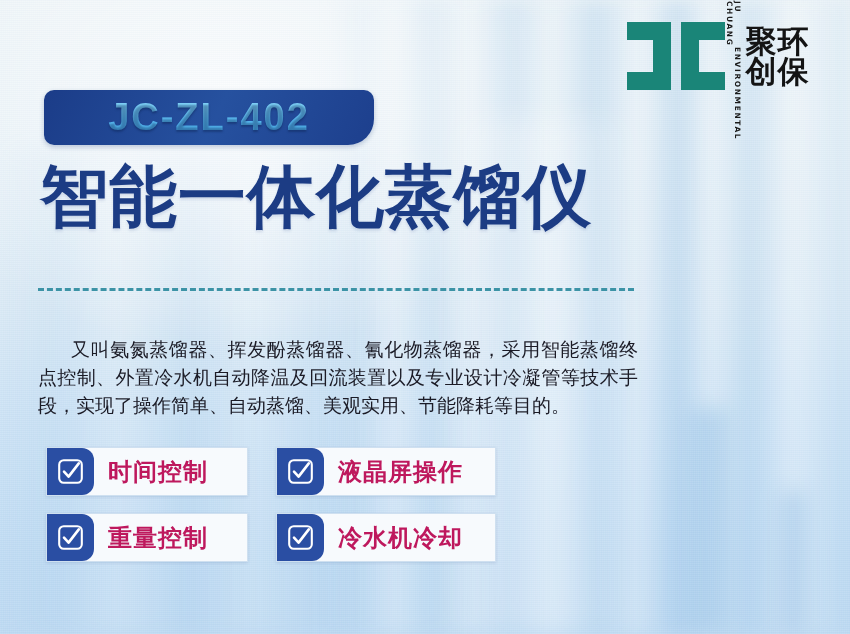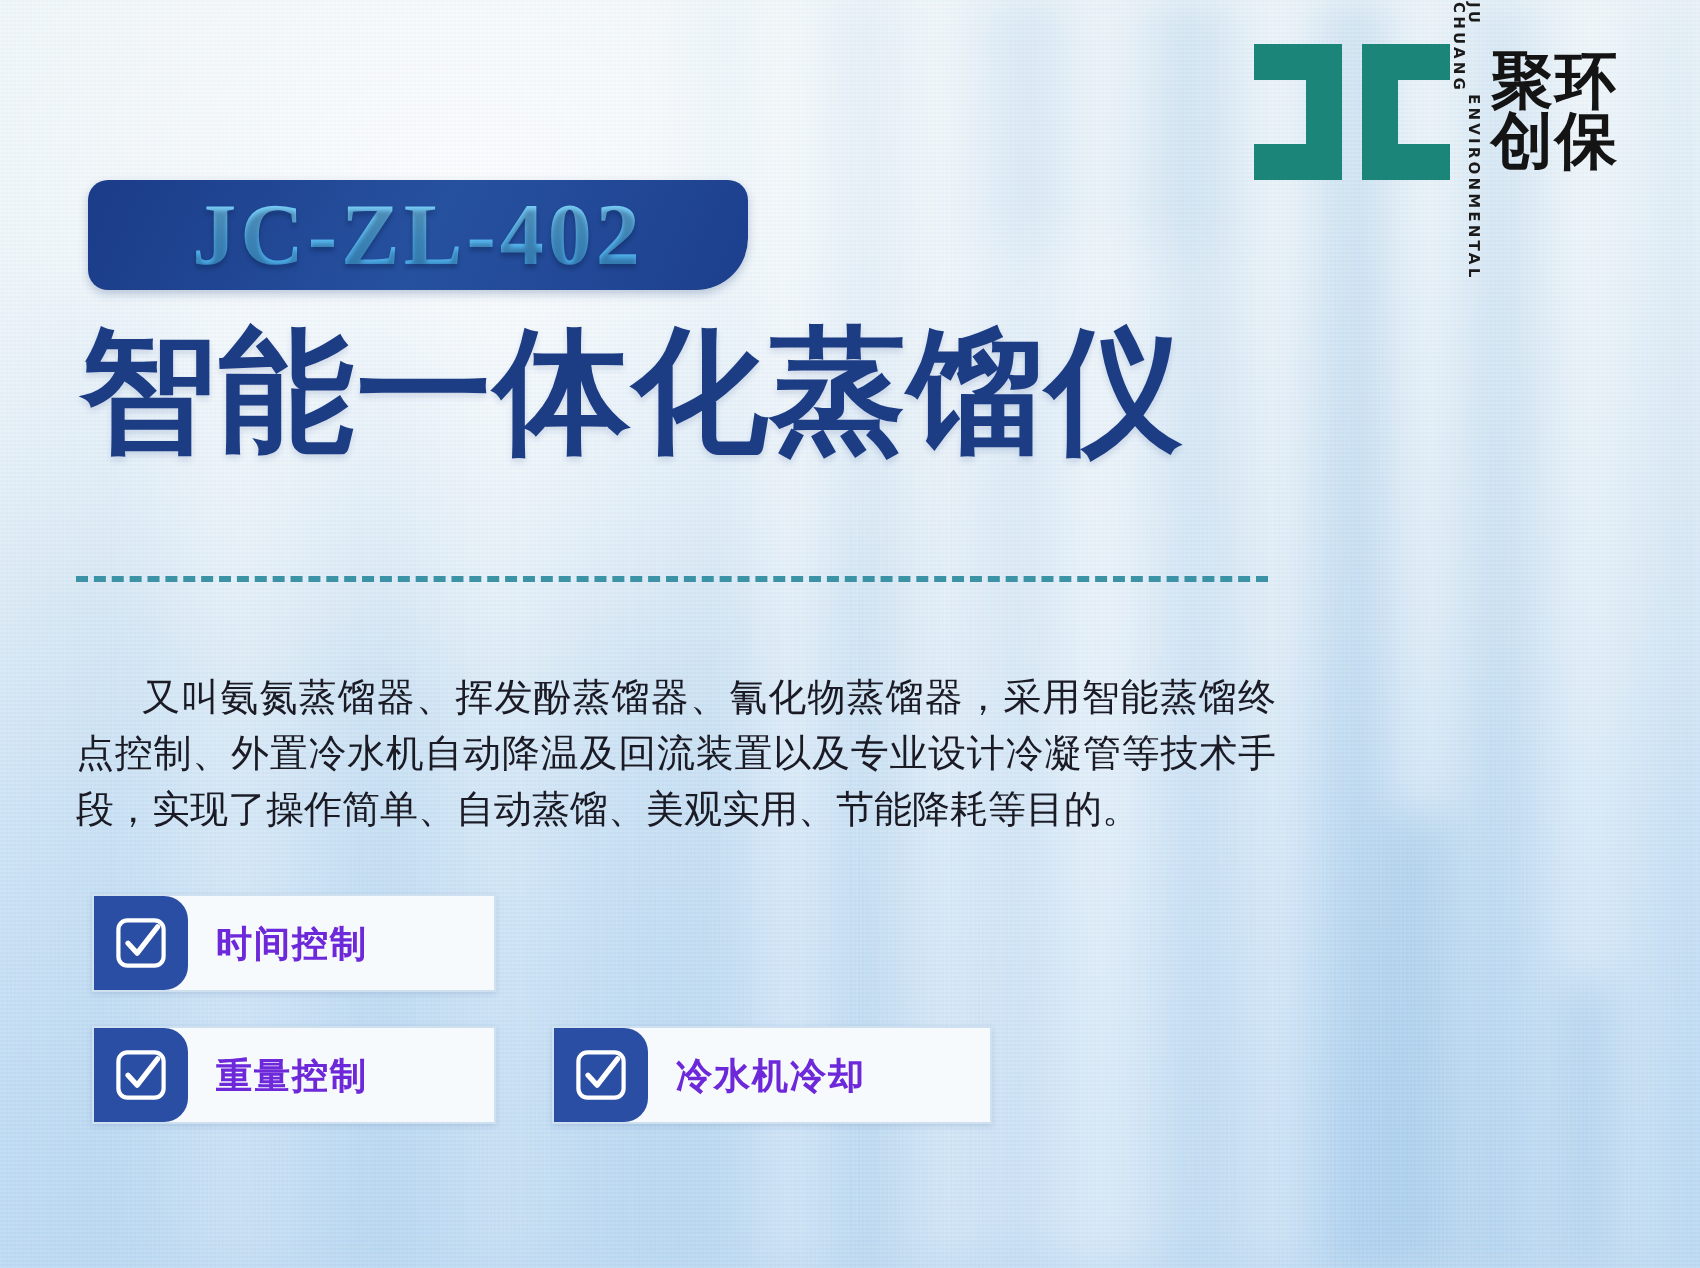--- a/index.html
+++ b/index.html
@@ -171,22 +171,22 @@
     width: 330px;
     height: 55px;
     border-radius: 10px 10px 26px 10px;
     background: linear-gradient(115deg, #1b3c88 0%, #26519f 52%, #1d3f8d 100%);
     box-shadow: 0 2px 5px rgba(25,55,120,0.25);
     display: flex;
     align-items: center;
     justify-content: center;
   }
   .badge-text {
-    font-family: Liberation Serif, serif;
-    font-size: 44px;
+    font-family: Liberation Sans, sans-serif;
+    font-size: 38px;
     font-weight: bold;
     letter-spacing: 2px;
     color: #63c6f5;
     background: linear-gradient(to bottom, #8fdcfb 0%, #58b8ef 55%, #3f9fe0 100%);
     -webkit-background-clip: text;
     background-clip: text;
     -webkit-text-fill-color: transparent;
     text-shadow: 0 2px 2px rgba(10,28,70,0.35);
   }
 
@@ -256,23 +256,23 @@
     border-radius: 0 12px 12px 0;
     display: flex;
     align-items: center;
     justify-content: center;
   }
   .chip-icon svg { display: block; }
   .chip-label {
     display: flex;
     align-items: center;
     padding: 0 17px 0 14px;
-    font-size: 18px;
-    font-weight: bold;
-    color: #6d28d9;
+    font-size: 24px;
+    font-weight: bold;
+    color: #be185d;
     letter-spacing: 1px;
     white-space: nowrap;
   }
   .chip-w1 { width: 200px; }
   .chip-w2 { width: 218px; }
 </style>
 </head>
 <body>
 
 <div id="poster">
@@ -321,20 +321,29 @@
       <div class="chip chip-w1">
         <span class="chip-icon">
           <svg width="27" height="27" viewBox="0 0 27 27" xmlns="http://www.w3.org/2000/svg">
             <rect x="2.2" y="2.2" width="22.6" height="22.6" rx="4.5" ry="4.5" fill="none" stroke="#ffffff" stroke-width="2.1"></rect>
             <path d="M7 13.6 L11.6 18.6 L21.8 5.4" fill="none" stroke="#ffffff" stroke-width="2.6" stroke-linecap="round" stroke-linejoin="round"></path>
           </svg>
         </span>
         <span class="chip-label">时间控制</span>
       </div>
 
+      <div class="chip chip-w2">
+        <span class="chip-icon">
+          <svg width="27" height="27" viewBox="0 0 27 27" xmlns="http://www.w3.org/2000/svg">
+            <rect x="2.2" y="2.2" width="22.6" height="22.6" rx="4.5" ry="4.5" fill="none" stroke="#ffffff" stroke-width="2.1"></rect>
+            <path d="M7 13.6 L11.6 18.6 L21.8 5.4" fill="none" stroke="#ffffff" stroke-width="2.6" stroke-linecap="round" stroke-linejoin="round"></path>
+          </svg>
+        </span>
+        <span class="chip-label">液晶屏操作</span>
+      </div>
     </div>
 
     <div class="feature-row">
       <div class="chip chip-w1">
         <span class="chip-icon">
           <svg width="27" height="27" viewBox="0 0 27 27" xmlns="http://www.w3.org/2000/svg">
             <rect x="2.2" y="2.2" width="22.6" height="22.6" rx="4.5" ry="4.5" fill="none" stroke="#ffffff" stroke-width="2.1"></rect>
             <path d="M7 13.6 L11.6 18.6 L21.8 5.4" fill="none" stroke="#ffffff" stroke-width="2.6" stroke-linecap="round" stroke-linejoin="round"></path>
           </svg>
         </span>

